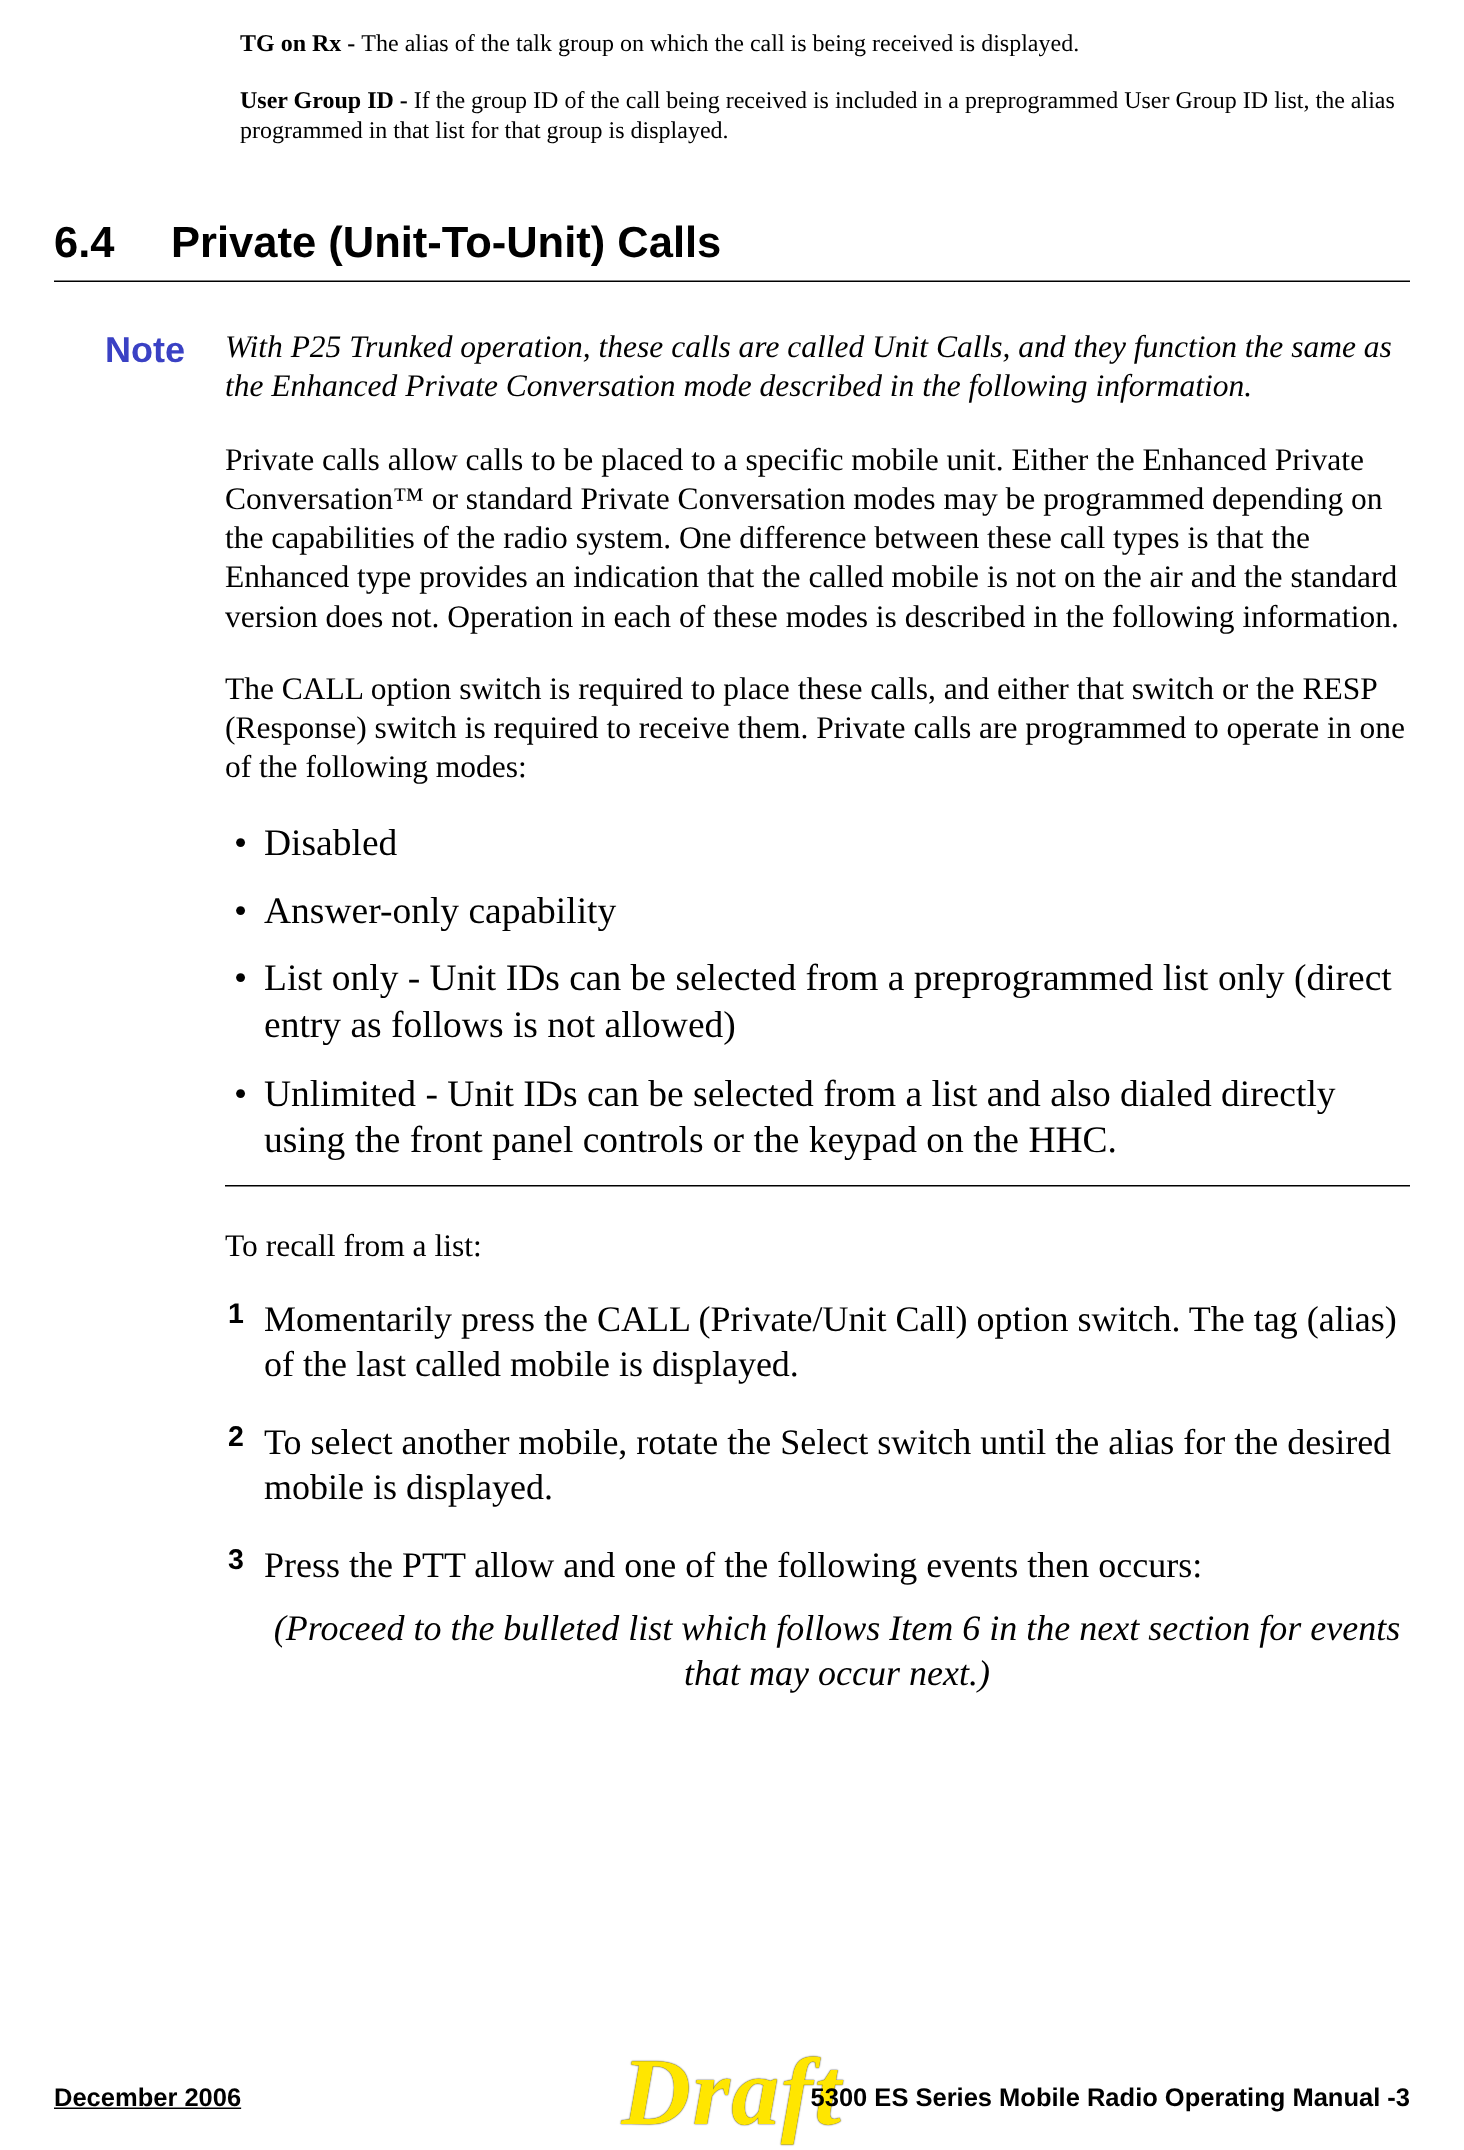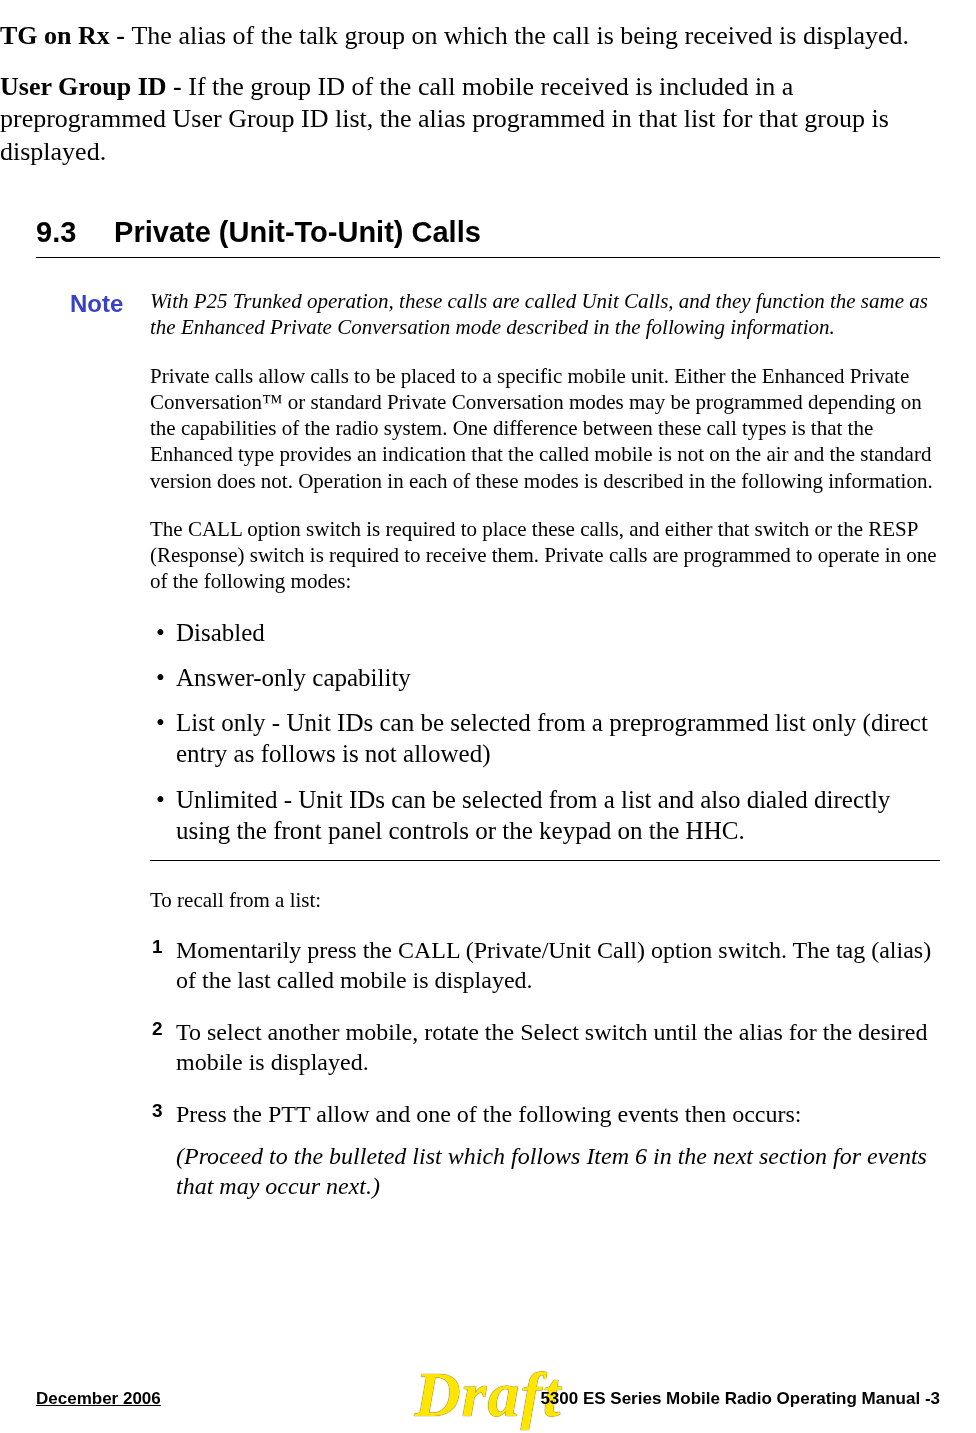--- a/index.html
+++ b/index.html
@@ -13,22 +13,23 @@
     position: relative;
   }
   .page {
     width: 976px;
     height: 1433px;
     position: relative;
     box-sizing: border-box;
     padding-top: 20px;
   }
   .intro-block {
+    margin-left: 160px;
     margin-right: 36px;
-    font-size: 26px;
+    font-size: 16px;
     line-height: 1.25;
   }
   .intro-block p { margin: 0 0 18px 0; }
   .inline-bold { font-weight: 700; }
 
   .section-heading {
     font-family: Arial, Helvetica, sans-serif;
     font-weight: 700;
     font-size: 29px;
     margin-top: 48px;
@@ -119,20 +120,21 @@
     left: -24px;
     top: 0;
     font-family: Arial, Helvetica, sans-serif;
     font-weight: 700;
     font-size: 19px;
   }
   ol.steps .step-follow {
     font-style: italic;
     display: block;
     margin-top: 12px;
+    text-align: center;
   }
 
   .footer {
     position: absolute;
     left: 36px;
     right: 36px;
     bottom: 24px;
     height: 40px;
     font-family: Arial, Helvetica, sans-serif;
     font-size: 17px;
@@ -159,26 +161,26 @@
 </head>
 <body>
 
 <div class="page">
 
   <div class="intro-block">
     <p>
       <span class="inline-bold">TG on Rx - </span><span>The alias of the talk group on which the call is being received is displayed.</span>
     </p>
     <p>
-      <span class="inline-bold">User Group ID - </span><span>If the group ID of the call mobile received is included in a preprogrammed User Group ID list, the alias programmed in that list for that group is displayed.</span>
+      <span class="inline-bold">User Group ID - </span><span>If the group ID of the call being received is included in a preprogrammed User Group ID list, the alias programmed in that list for that group is displayed.</span>
     </p>
   </div>
 
   <h2 class="section-heading">
-    <span class="sec-num">9.3</span>
+    <span class="sec-num">6.4</span>
     <span>Private (Unit-To-Unit) Calls</span>
   </h2>
   <hr class="section-rule">
 
   <div class="note-row">
     <div class="note-label">Note</div>
     <div class="note-text">With P25 Trunked operation, these calls are called Unit Calls, and they function the same as the Enhanced Private Conversation mode described in the following information.</div>
   </div>
 
   <div class="body-text">

